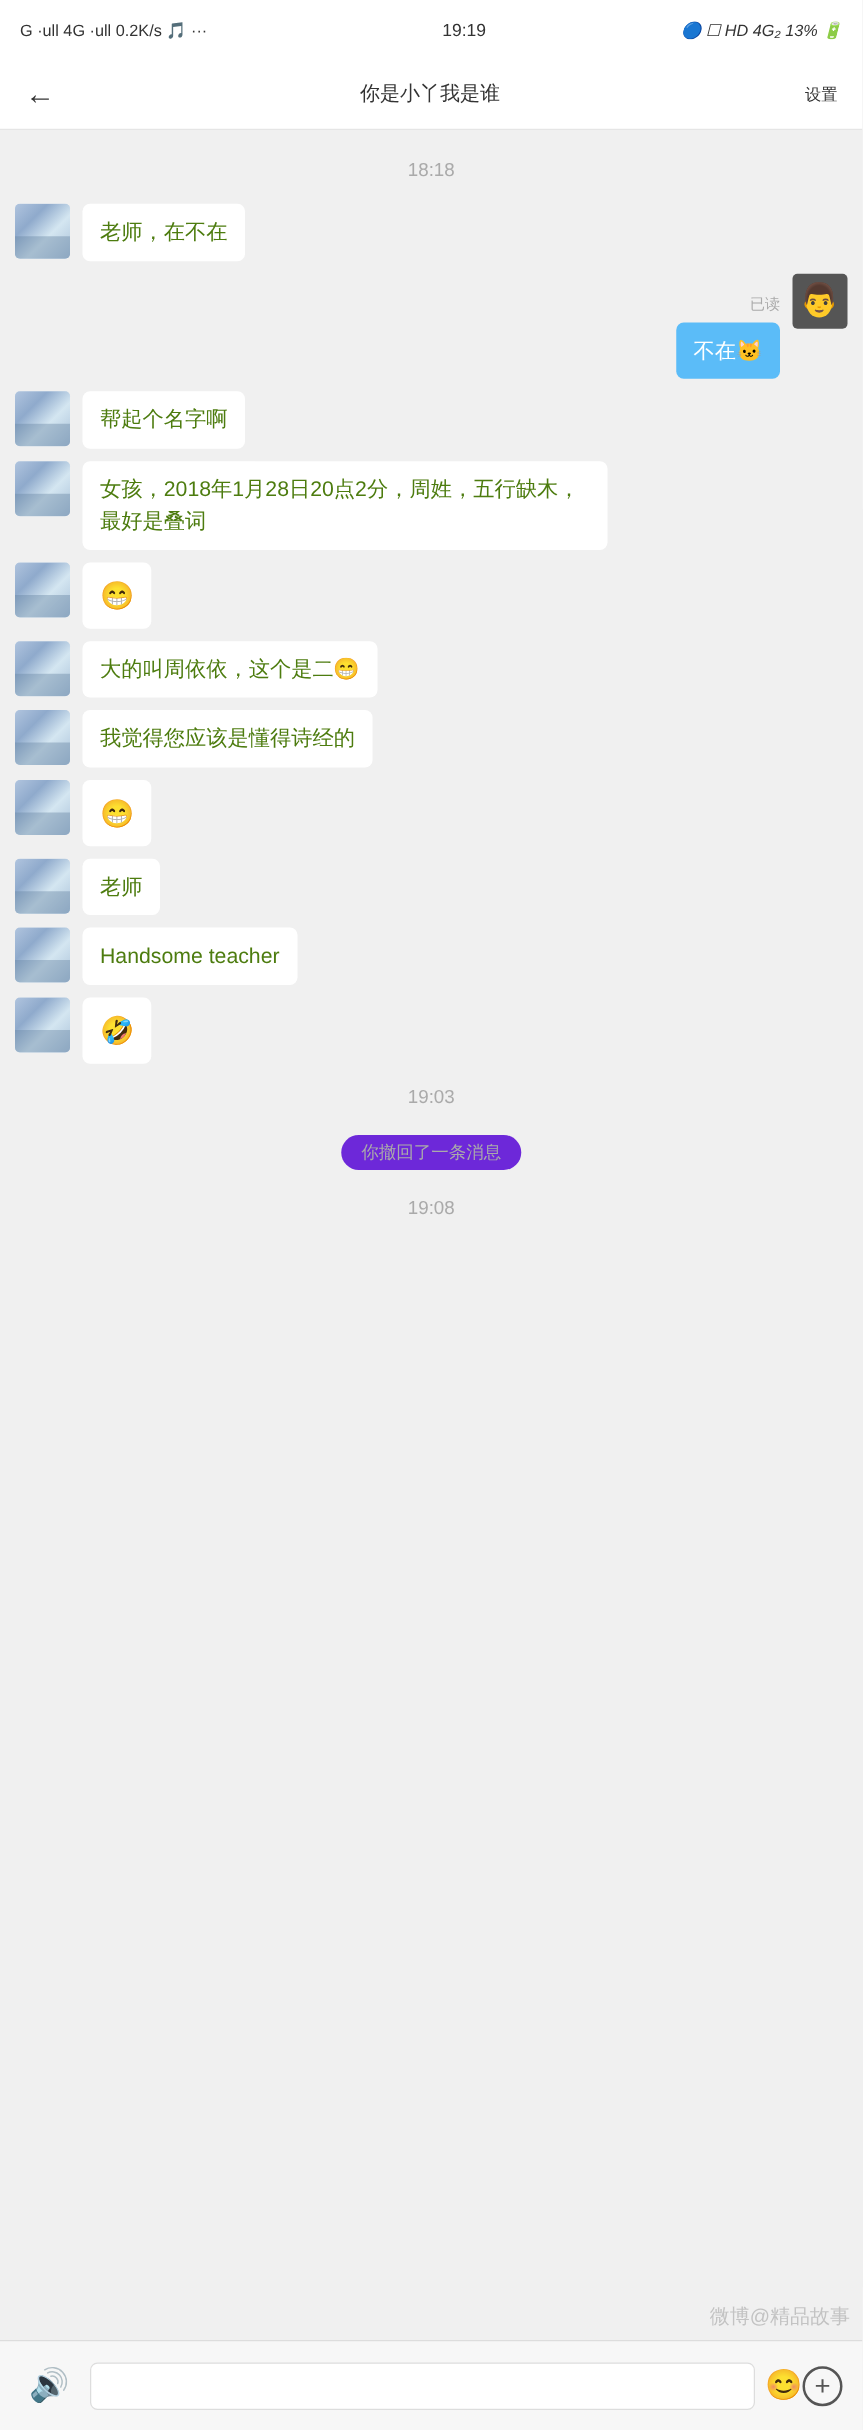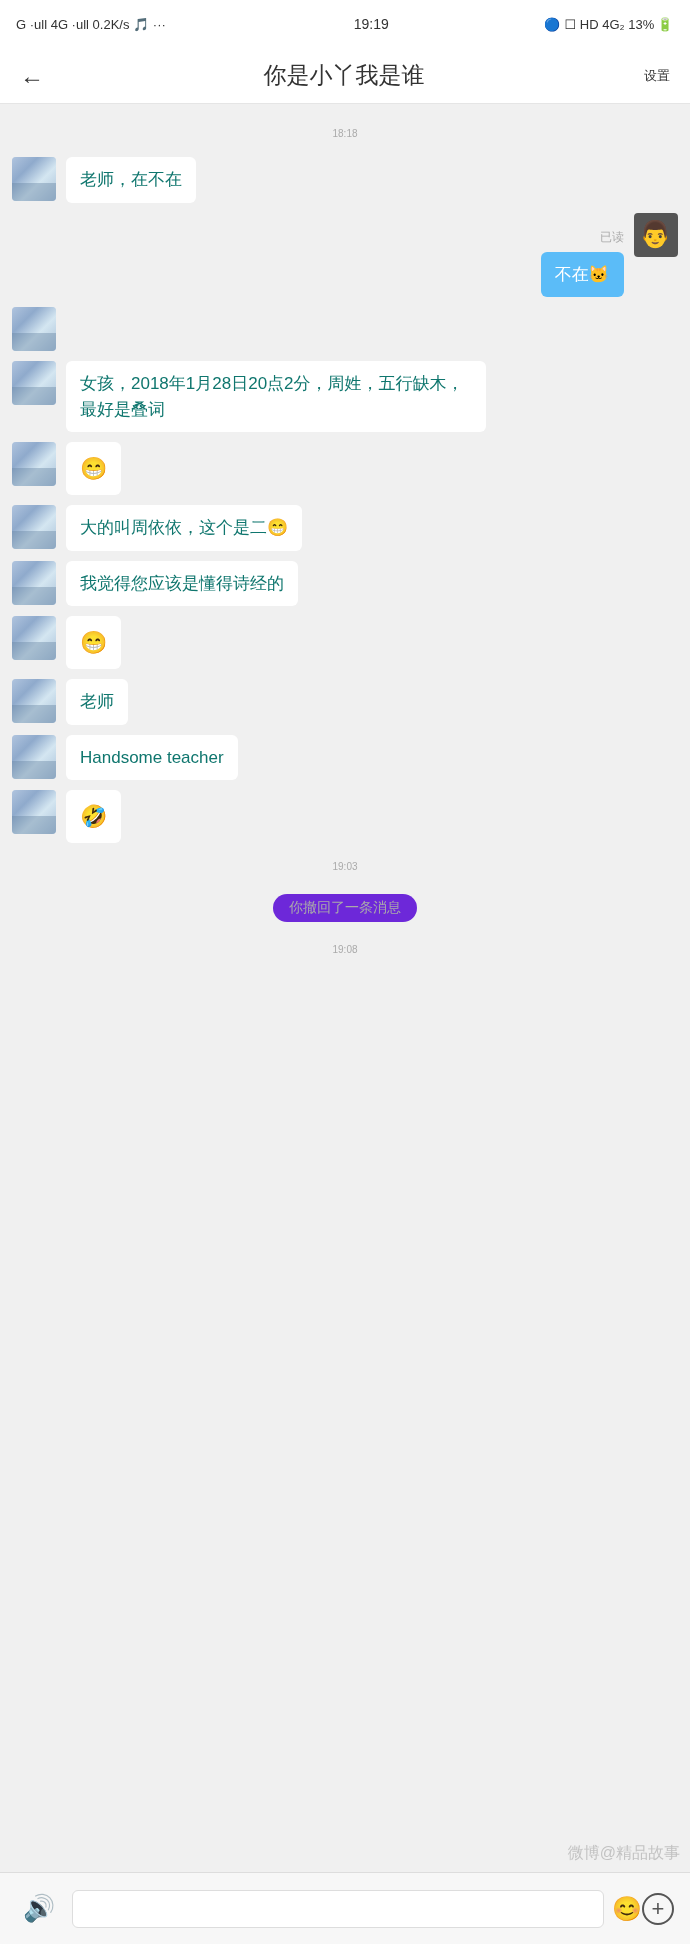--- a/index.html
+++ b/index.html
@@ -22,39 +22,39 @@
       height: 48px;
       display: flex;
       align-items: center;
       justify-content: space-between;
       padding: 0 16px;
       font-size: 13px;
       color: #333;
     }
     .status-left { display: flex; align-items: center; gap: 4px; }
     .status-center { font-weight: 500; font-size: 14px; margin-left: 32px; }
-    .status-right { display: flex; align-items: center; gap: 4px; font-size: 13px; }
+    .status-right { display: flex; align-items: center; gap: 4px; font-size: 13px; font-style: italic; }
 
     
     .nav-bar {
       background: #fff;
       height: 56px;
       display: flex;
       align-items: center;
       justify-content: space-between;
       padding: 0 20px;
       border-bottom: 1px solid #e5e5e5;
     }
     .nav-back {
       font-size: 24px;
       color: #333;
       cursor: pointer;
     }
     .nav-title {
-      font-size: 23px;
+      font-size: 16px;
       font-weight: 500;
       color: #333;
     }
     .nav-settings {
       font-size: 13px;
       color: #333;
     }
 
     
     .chat-area {
@@ -63,21 +63,21 @@
       padding: 16px 12px;
       display: flex;
       flex-direction: column;
       gap: 10px;
     }
 
     
     .timestamp {
       text-align: center;
       color: #aaa;
-      font-size: 10px;
+      font-size: 15px;
       margin: 8px 0;
     }
 
     
     .msg-row {
       display: flex;
       align-items: flex-start;
       gap: 10px;
     }
     .msg-row.right {
@@ -124,21 +124,21 @@
     }
 
     
     .bubble {
       max-width: 420px;
       background: #fff;
       border-radius: 6px;
       padding: 10px 14px;
       font-size: 17px;
       line-height: 1.5;
-      color: #0f766e;
+      color: #4d7c0f;
       position: relative;
     }
     .bubble.right-bubble {
       background: #5bbcf8;
       color: #fff;
       margin-left: 14px;
     }
 
     
     .read-label {
@@ -262,20 +262,23 @@
       <div class="bubble right-bubble">
         <span>不在🐱</span>
       </div>
     </div>
   </div>
 
   <div class="msg-row">
     <div class="avatar">
       <div class="avatar-img"></div>
     </div>
+    <div class="bubble">
+      <span>帮起个名字啊</span>
+    </div>
   </div>
 
   <div class="msg-row">
     <div class="avatar">
       <div class="avatar-img"></div>
     </div>
     <div class="bubble">
       <span>女孩，2018年1月28日20点2分，周姓，五行缺木，最好是叠词</span>
     </div>
   </div>

